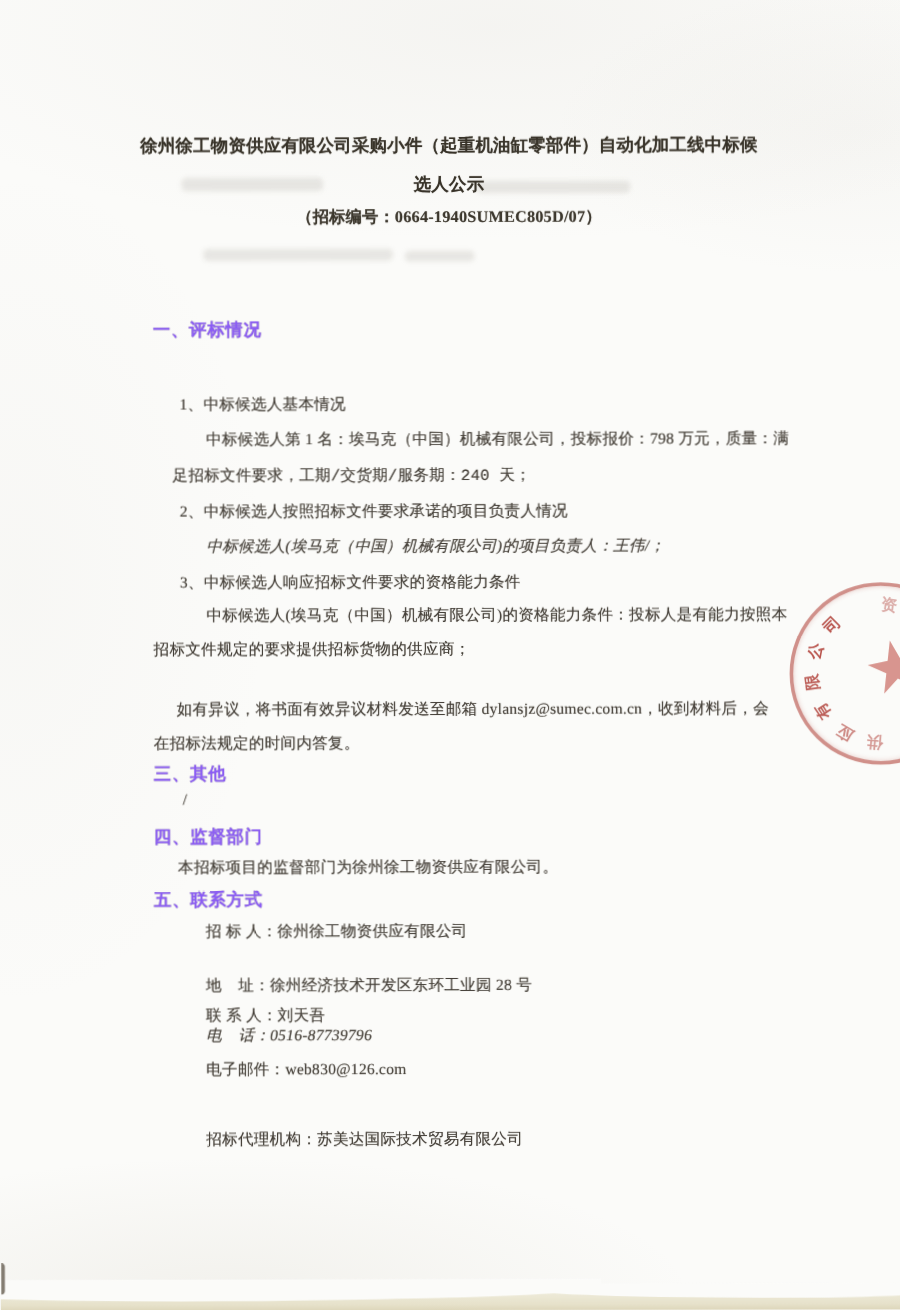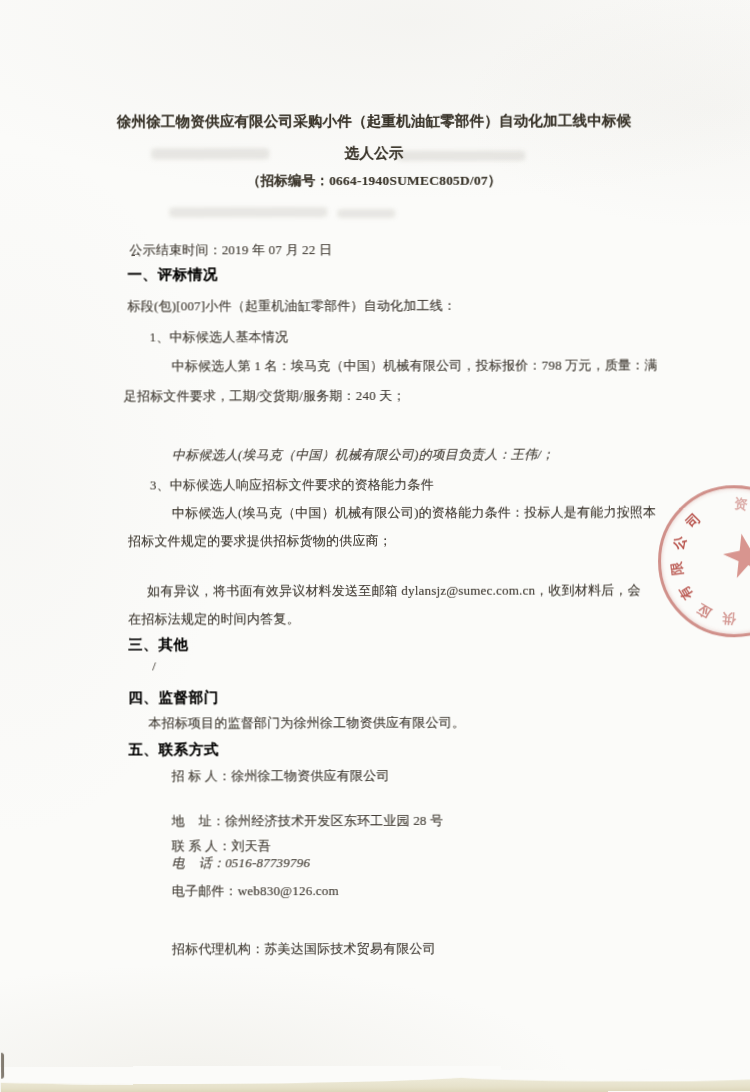--- a/index.html
+++ b/index.html
@@ -13,21 +13,21 @@
       radial-gradient(ellipse 300px 500px at 2% 45%, rgba(190,185,176,.06), transparent 70%),
       #fbfbf9;
   }
   .page{position:absolute;inset:0;transform:rotate(-0.12deg);}
   .line{
     position:absolute;white-space:pre;color:#443f38;font-size:13px;
     text-shadow:0 0 .6px rgba(84,76,66,.55);letter-spacing:.2px;
   }
   .title{left:0;width:750px;text-align:center;font-weight:bold;font-size:14.5px;color:#373228;}
   .tenderno{left:0;width:750px;text-align:center;font-weight:600;font-size:13.5px;color:#3b362c;}
-  .heading{font-weight:bold;font-size:14.5px;color:#000000;letter-spacing:.6px;}
+  .heading{font-weight:bold;font-size:14.5px;color:#8b5cf6;letter-spacing:.6px;}
   .bleed{position:absolute;background:rgba(128,122,112,.16);filter:blur(2px);border-radius:4px;}
   
   .seal{position:absolute;left:658px;top:486px;width:152px;height:152px;mix-blend-mode:multiply;}
   .seal-ring{position:absolute;inset:0;border:3px solid rgba(173,56,48,.55);border-radius:50%;
     box-shadow:inset 0 0 4px rgba(173,56,48,.25);}
   .seal-star{position:absolute;left:88px;top:70px;transform:translate(-50%,-50%) rotate(-12deg);
     font-size:58px;line-height:58px;color:rgba(192,76,66,.58);font-family:"DejaVu Sans",sans-serif;}
   .seal-char{position:absolute;left:76px;top:76px;font-size:13.5px;font-weight:bold;
     color:rgba(168,48,42,.8);font-family:"Liberation Serif",serif;}
   
@@ -47,27 +47,26 @@
 
   <div class="bleed" style="left:152px;top:148px;width:118px;height:11px;"></div>
   <div class="bleed" style="left:398px;top:151px;width:128px;height:10px;"></div>
   <div class="bleed" style="left:170px;top:207px;width:158px;height:10px;"></div>
   <div class="bleed" style="left:338px;top:209px;width:58px;height:9px;"></div>
 
   <div class="line title" style="top:112px;">徐州徐工物资供应有限公司采购小件（起重机油缸零部件）自动化加工线中标候</div>
   <div class="line title" style="top:144px;">选人公示</div>
   <div class="line tenderno" style="top:172px;">（招标编号：0664-1940SUMEC805D/07）</div>
 
-  <div class="line" style="left:130px;top:241px;">公示结束时间：2019 年 07 月 22 日</div>
 
   <div class="line heading" style="left:128px;top:265px;">一、评标情况</div>
-  <div class="line" style="left:128px;top:297px;">标段(包)[007]小件（起重机油缸零部件）自动化加工线：</div>
   <div class="line" style="left:150px;top:328px;">1、中标候选人基本情况</div>
   <div class="line" style="left:172px;top:357px;">中标候选人第 1 名：埃马克（中国）机械有限公司，投标报价：798 万元，质量：满</div>
-  <div class="line" style="left:124px;top:387px;">足招标文件要求，工期/交货期/服务期：240 天；</div>
+  <div class="line" style="left:144px;top:387px;font-family:Liberation Mono, monospace;">足招标文件要求，工期/交货期/服务期：240 天；</div>
+  <div class="line" style="left:150px;top:417px;">2、中标候选人按照招标文件要求承诺的项目负责人情况</div>
   <div class="line" style="left:172px;top:446px;font-style:italic;">中标候选人(埃马克（中国）机械有限公司)的项目负责人：王伟/；</div>
   <div class="line" style="left:150px;top:476px;">3、中标候选人响应招标文件要求的资格能力条件</div>
   <div class="line" style="left:172px;top:504px;">中标候选人(埃马克（中国）机械有限公司)的资格能力条件：投标人是有能力按照本</div>
   <div class="line" style="left:128px;top:532px;">招标文件规定的要求提供招标货物的供应商；</div>
 
   <div class="line" style="left:147px;top:582px;">如有异议，将书面有效异议材料发送至邮箱 dylansjz@sumec.com.cn，收到材料后，会</div>
   <div class="line" style="left:128px;top:610px;">在招标法规定的时间内答复。</div>
 
   <div class="line heading" style="left:128px;top:635px;">三、其他</div>
   <div class="line" style="left:152px;top:658px;">/</div>

